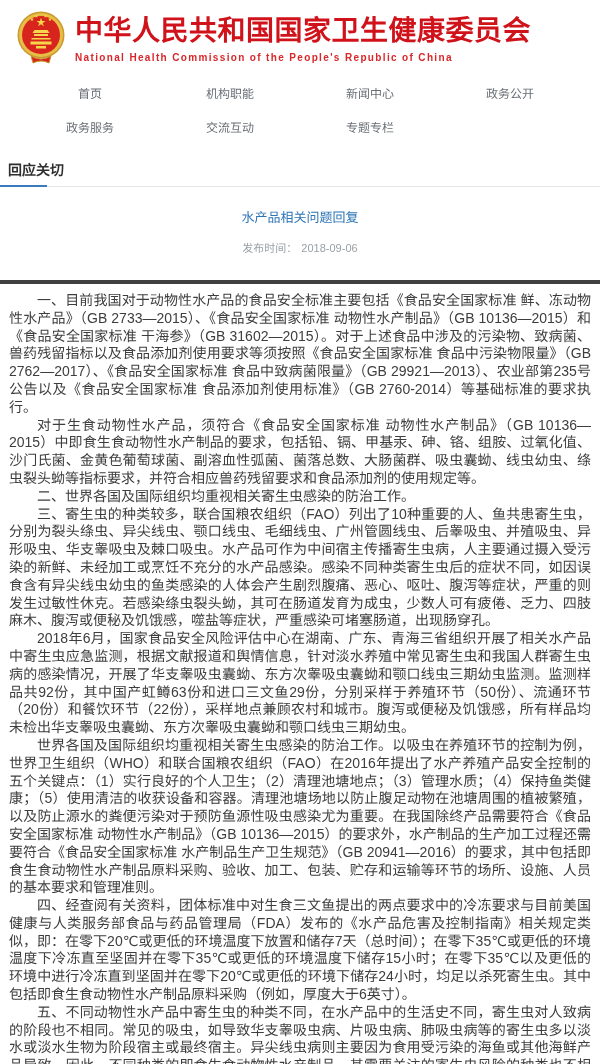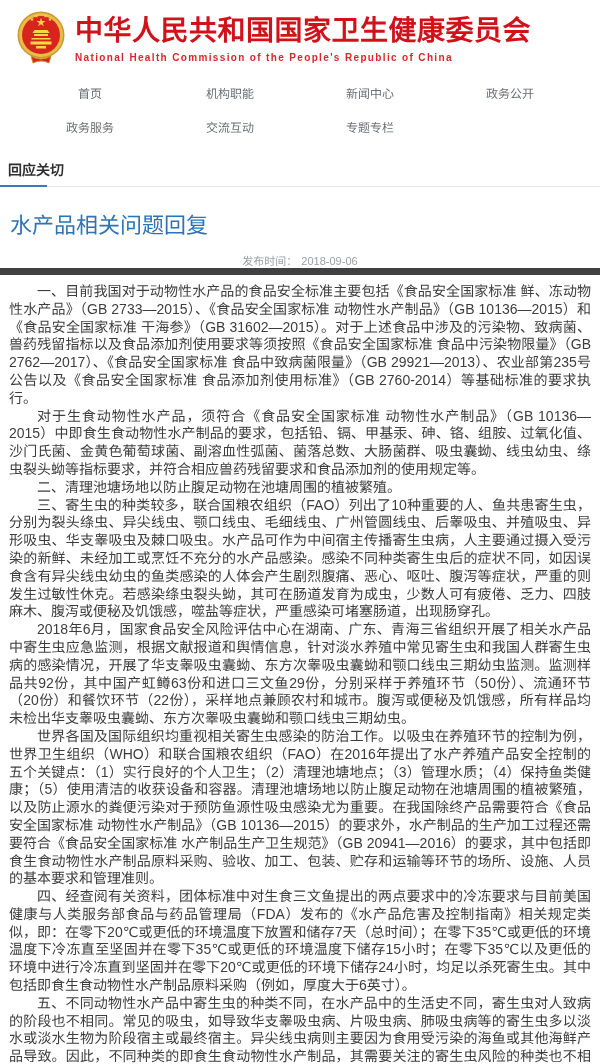--- a/index.html
+++ b/index.html
@@ -15,22 +15,22 @@
   .site-cn{font-size:28px;font-weight:bold;color:#d0121b;letter-spacing:0.5px;line-height:1.15;white-space:nowrap;text-align:right;}
   .site-en{font-size:10px;font-weight:bold;color:#d8272a;letter-spacing:1.35px;margin-top:4px;white-space:nowrap;}
   
   .nav{display:grid;grid-template-columns:repeat(4,1fr);row-gap:17px;width:560px;padding:15px 20px 13px 20px;}
   .nav-item{color:#6a6f74;font-size:12px;text-align:center;cursor:pointer;}
   
   .section-bar{position:relative;margin-top:5px;padding:6px 4px 7px 8px;border-bottom:1px solid #e4e7ea;}
   .section-label{font-size:14px;font-weight:bold;color:#2f2f2f;cursor:pointer;}
   .section-bar::after{content:"";position:absolute;left:0;bottom:-1px;width:47px;height:2px;background:#3a7bbf;}
   
-  .article-title{color:#2d74b5;font-size:22px;font-weight:400;margin:20px 10px 0;}
-  .pub-line{text-align:center;color:#9aa0a5;font-size:11px;margin-top:13px;padding-bottom:0;border-bottom:7px solid #404040;}
+  .article-title{text-align:center;color:#2d74b5;font-size:13px;font-weight:400;margin:20px 10px 0;}
+  .pub-line{text-align:center;color:#9aa0a5;font-size:11px;margin-top:13px;padding-bottom:25px;border-bottom:4px solid #404040;}
   .pub-label{margin-right:4px;}
   .article-body{padding:8px 9px 12px;}
   .article-body p{
     margin:0;font-size:14px;line-height:17.8px;color:#3d3d3d;
     text-align:justify;text-indent:2em;
   }
 </style>
 </head>
 <body>
 
@@ -80,20 +80,20 @@
 </div>
 
 <main>
   <h1 class="article-title">水产品相关问题回复</h1>
   <div class="pub-line">
     <span class="pub-label">发布时间：</span><span>2018-09-06</span>
   </div>
   <div class="article-body">
       <p>一、目前我国对于动物性水产品的食品安全标准主要包括《食品安全国家标准 鲜、冻动物性水产品》（GB 2733—2015）、《食品安全国家标准 动物性水产制品》（GB 10136—2015）和《食品安全国家标准 干海参》（GB 31602—2015）。对于上述食品中涉及的污染物、致病菌、兽药残留指标以及食品添加剂使用要求等须按照《食品安全国家标准 食品中污染物限量》（GB 2762—2017）、《食品安全国家标准 食品中致病菌限量》（GB 29921—2013）、农业部第235号公告以及《食品安全国家标准 食品添加剂使用标准》（GB 2760-2014）等基础标准的要求执行。</p>
       <p>对于生食动物性水产品，须符合《食品安全国家标准 动物性水产制品》（GB 10136—2015）中即食生食动物性水产制品的要求，包括铅、镉、甲基汞、砷、铬、组胺、过氧化值、沙门氏菌、金黄色葡萄球菌、副溶血性弧菌、菌落总数、大肠菌群、吸虫囊蚴、线虫幼虫、绦虫裂头蚴等指标要求，并符合相应兽药残留要求和食品添加剂的使用规定等。</p>
-      <p>二、清理池塘场地以防止腹足动物在池塘周围的植被繁殖。</p>
+      <p>二、世界各国及国际组织均重视相关寄生虫感染的防治工作。</p>
       <p>三、寄生虫的种类较多，联合国粮农组织（FAO）列出了10种重要的人、鱼共患寄生虫，分别为裂头绦虫、异尖线虫、颚口线虫、毛细线虫、广州管圆线虫、后睾吸虫、并殖吸虫、异形吸虫、华支睾吸虫及棘口吸虫。水产品可作为中间宿主传播寄生虫病，人主要通过摄入受污染的新鲜、未经加工或烹饪不充分的水产品感染。感染不同种类寄生虫后的症状不同，如因误食含有异尖线虫幼虫的鱼类感染的人体会产生剧烈腹痛、恶心、呕吐、腹泻等症状，严重的则发生过敏性休克。若感染绦虫裂头蚴，其可在肠道发育为成虫，少数人可有疲倦、乏力、四肢麻木、腹泻或便秘及饥饿感，噬盐等症状，严重感染可堵塞肠道，出现肠穿孔。</p>
       <p>2018年6月，国家食品安全风险评估中心在湖南、广东、青海三省组织开展了相关水产品中寄生虫应急监测，根据文献报道和舆情信息，针对淡水养殖中常见寄生虫和我国人群寄生虫病的感染情况，开展了华支睾吸虫囊蚴、东方次睾吸虫囊蚴和颚口线虫三期幼虫监测。监测样品共92份，其中国产虹鳟63份和进口三文鱼29份，分别采样于养殖环节（50份）、流通环节（20份）和餐饮环节（22份），采样地点兼顾农村和城市。腹泻或便秘及饥饿感，所有样品均未检出华支睾吸虫囊蚴、东方次睾吸虫囊蚴和颚口线虫三期幼虫。</p>
       <p>世界各国及国际组织均重视相关寄生虫感染的防治工作。以吸虫在养殖环节的控制为例，世界卫生组织（WHO）和联合国粮农组织（FAO）在2016年提出了水产养殖产品安全控制的五个关键点：（1）实行良好的个人卫生；（2）清理池塘地点；（3）管理水质；（4）保持鱼类健康；（5）使用清洁的收获设备和容器。清理池塘场地以防止腹足动物在池塘周围的植被繁殖，以及防止源水的粪便污染对于预防鱼源性吸虫感染尤为重要。在我国除终产品需要符合《食品安全国家标准 动物性水产制品》（GB 10136—2015）的要求外，水产制品的生产加工过程还需要符合《食品安全国家标准 水产制品生产卫生规范》（GB 20941—2016）的要求，其中包括即食生食动物性水产制品原料采购、验收、加工、包装、贮存和运输等环节的场所、设施、人员的基本要求和管理准则。</p>
       <p>四、经查阅有关资料，团体标准中对生食三文鱼提出的两点要求中的冷冻要求与目前美国健康与人类服务部食品与药品管理局（FDA）发布的《水产品危害及控制指南》相关规定类似，即：在零下20℃或更低的环境温度下放置和储存7天（总时间）；在零下35℃或更低的环境温度下冷冻直至坚固并在零下35℃或更低的环境温度下储存15小时；在零下35℃以及更低的环境中进行冷冻直到坚固并在零下20℃或更低的环境下储存24小时，均足以杀死寄生虫。其中包括即食生食动物性水产制品原料采购（例如，厚度大于6英寸）。</p>
       <p>五、不同动物性水产品中寄生虫的种类不同，在水产品中的生活史不同，寄生虫对人致病的阶段也不相同。常见的吸虫，如导致华支睾吸虫病、片吸虫病、肺吸虫病等的寄生虫多以淡水或淡水生物为阶段宿主或最终宿主。异尖线虫病则主要因为食用受污染的海鱼或其他海鲜产品导致。因此，不同种类的即食生食动物性水产制品，其需要关注的寄生虫风险的种类也不相同。</p>
     </div>
 </main>
 
 </body></html>

